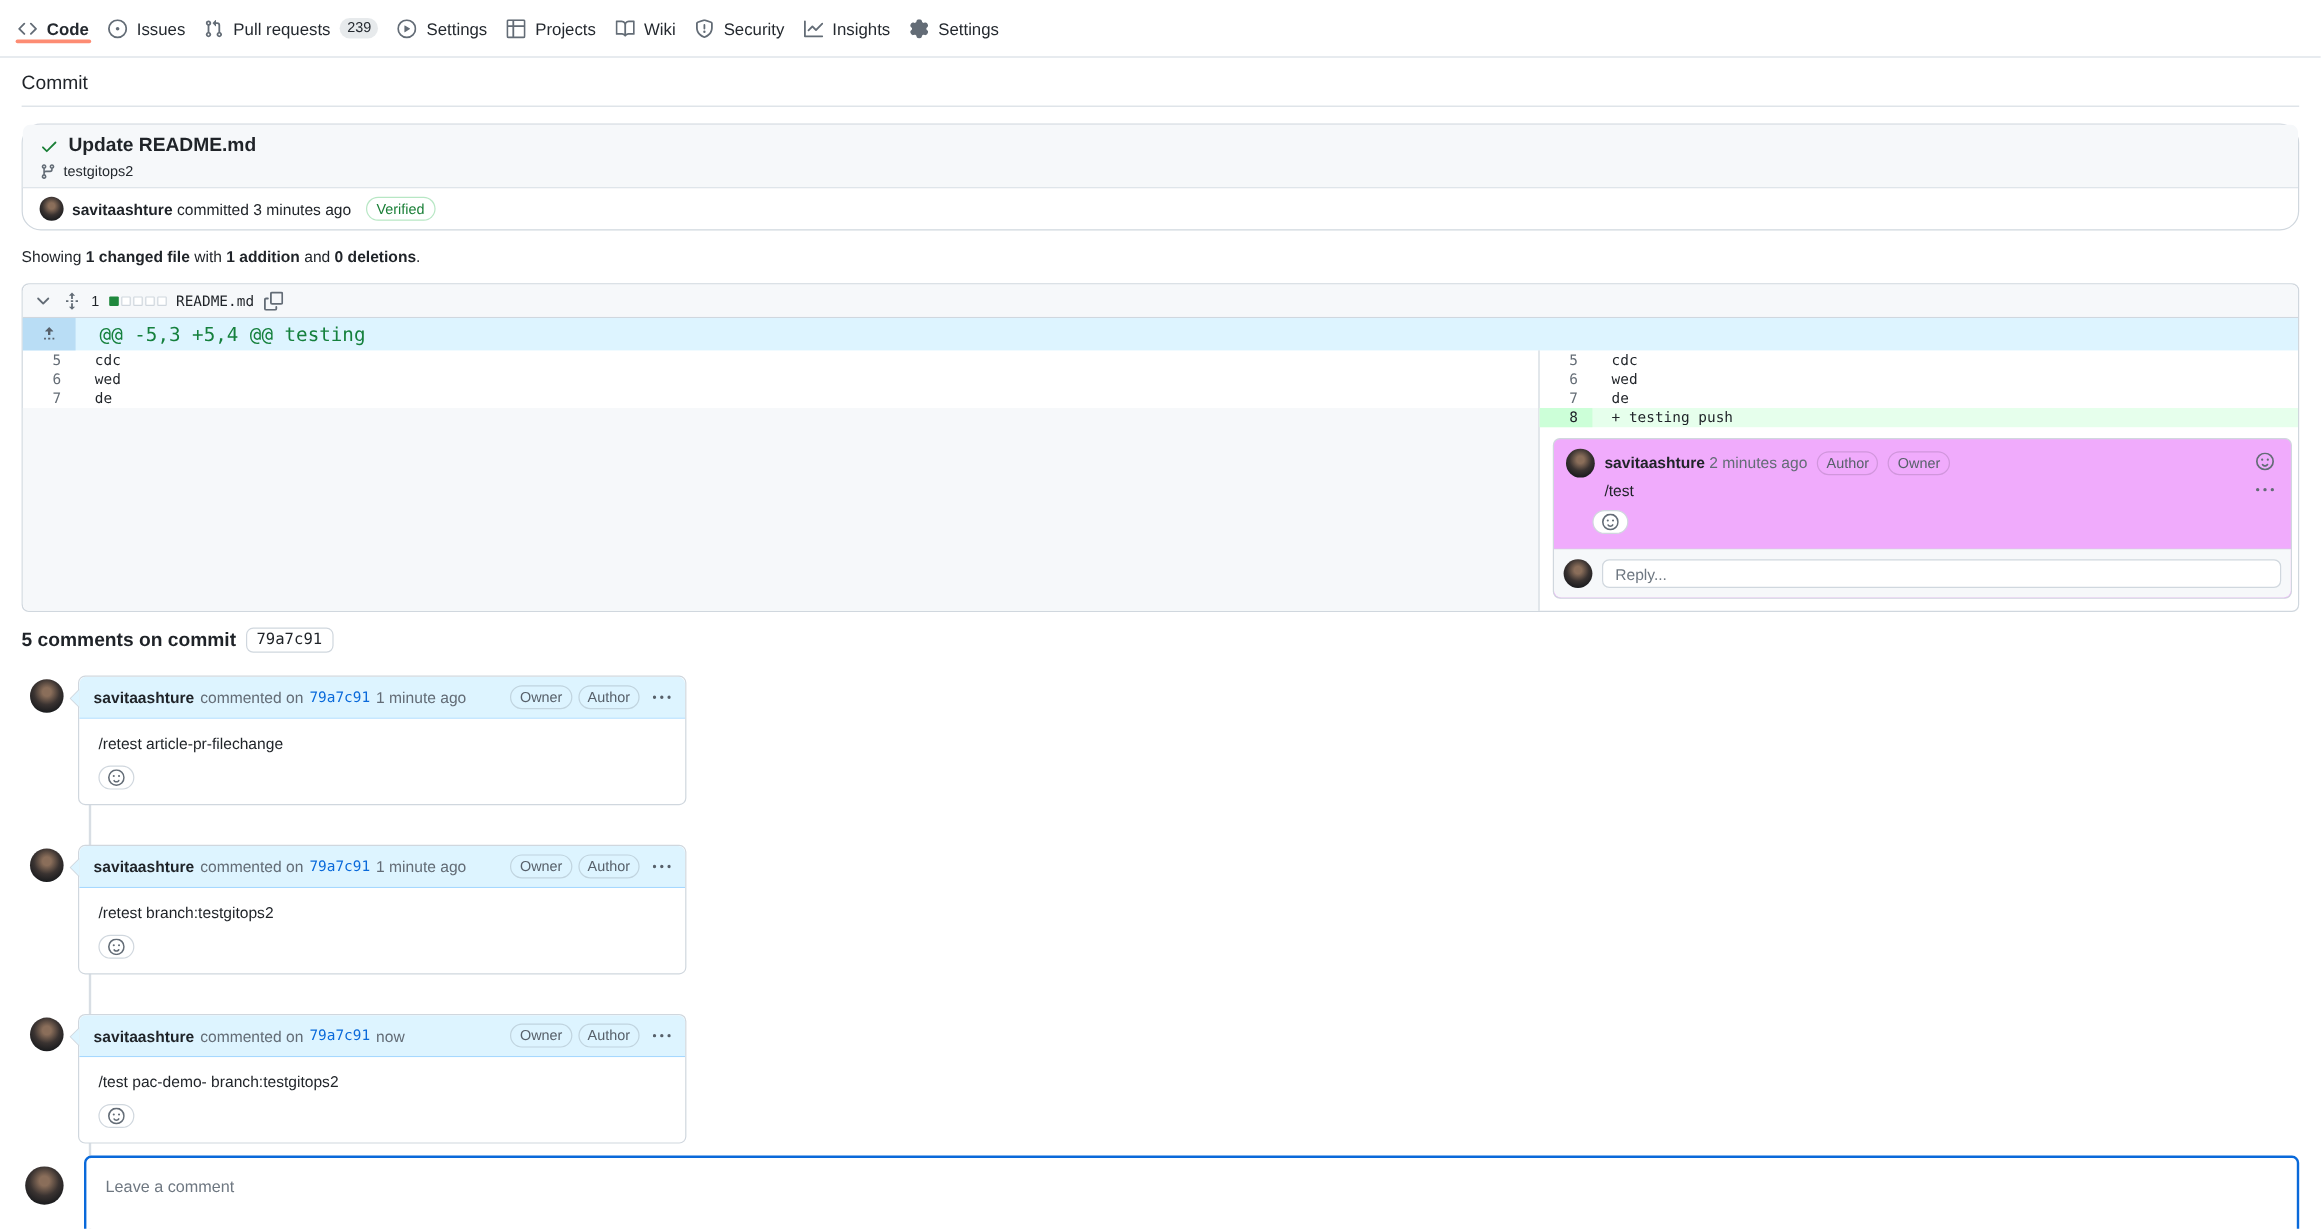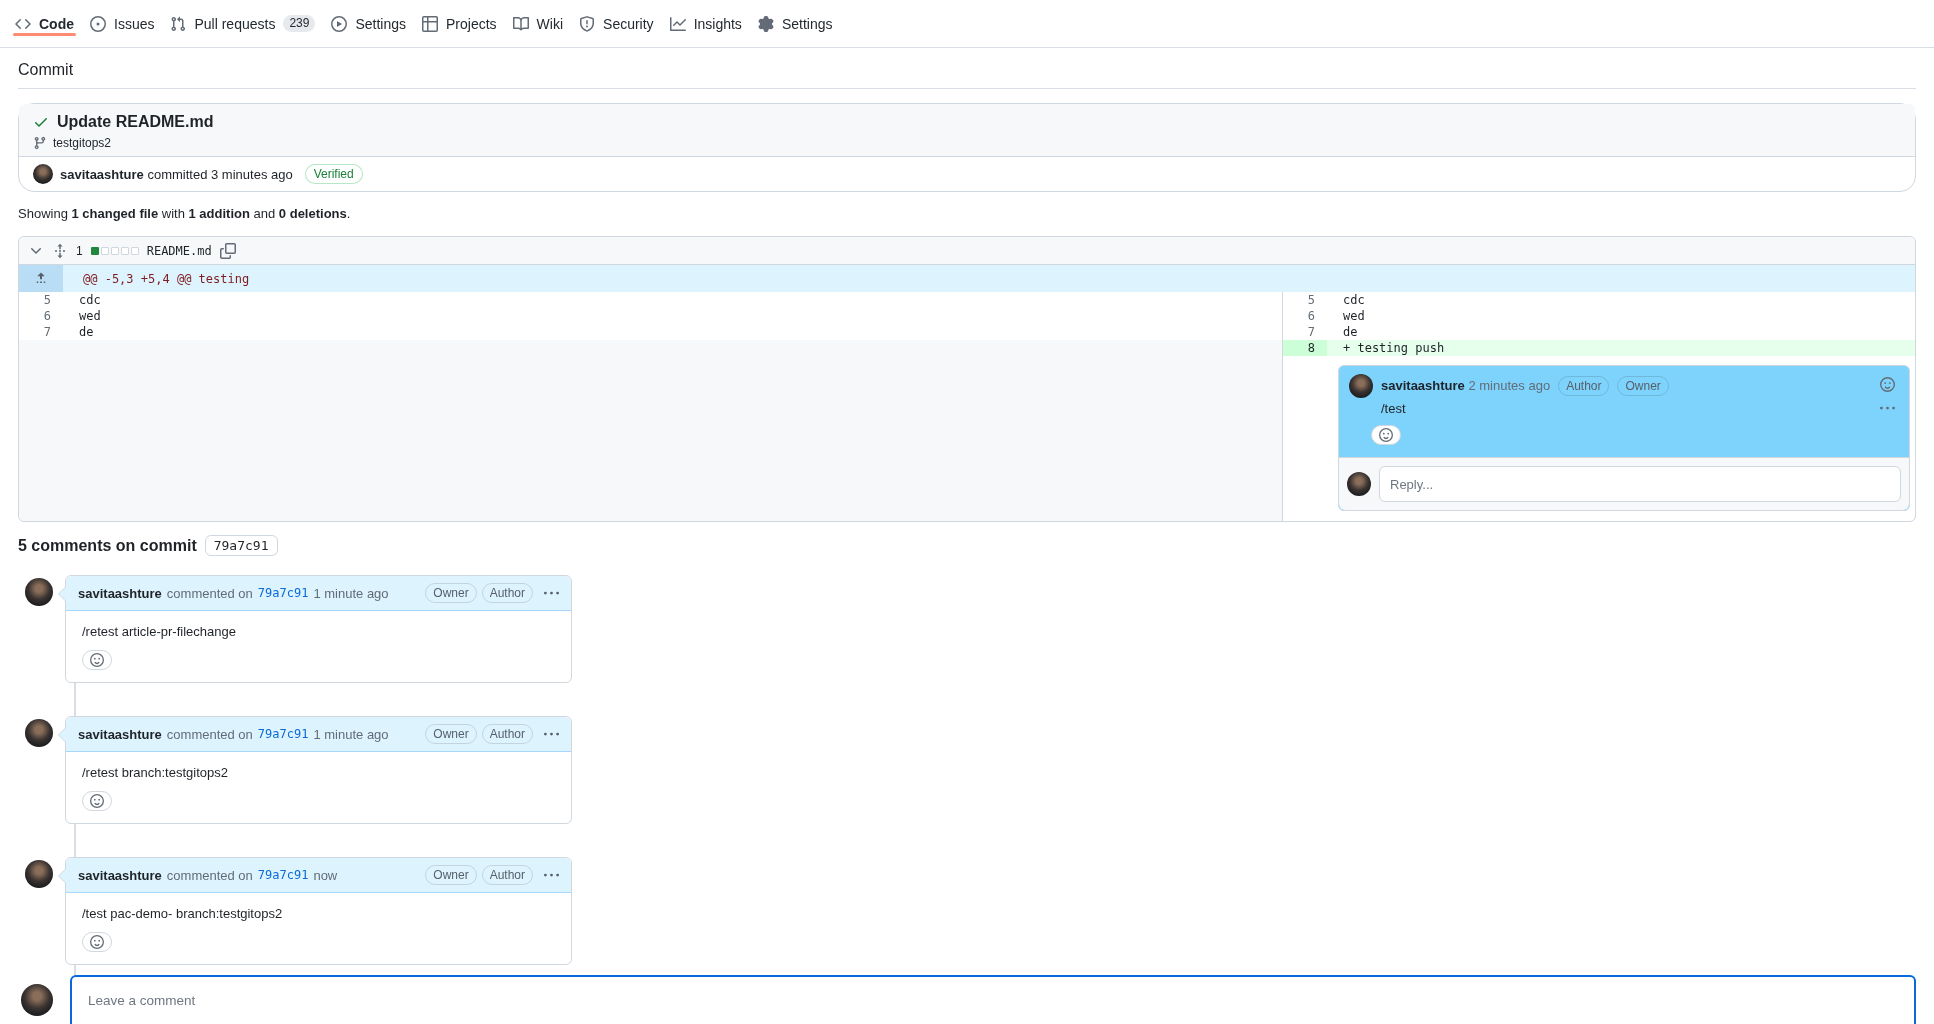--- a/index.html
+++ b/index.html
@@ -50,47 +50,47 @@
   .changed-count { color:#1f2328; }
   .diffstat { display:flex; gap:2px; }
   .sq { width:8px; height:8px; border-radius:1px; }
   .sq.g { background:#1f883d; }
   .sq.e { background:#fff; border:1px solid #d0d7de; }
   .file-name { font-family:"DejaVu Sans Mono", monospace; font-size:12px; color:#1f2328; }
 
   .hunk-row { display:flex; background:#ddf4ff; height:27px; }
   .hunk-gutter { width:44px; flex:none; background:#b9ddf5; display:flex; align-items:center; justify-content:center; color:#57606a; cursor:pointer; }
   .hunk-gutter .ic { width:16px; height:16px; }
-  .hunk-text { font-family:"DejaVu Sans Mono", monospace; font-size:12px; color:#7f1d1d; display:flex; align-items:center; padding-left:20px; }
+  .hunk-text { font-family:"DejaVu Sans Mono", monospace; font-size:16px; color:#15803d; display:flex; align-items:center; padding-left:20px; }
 
   .diff-body { display:flex; align-items:stretch; }
   .pane-left { width:1263px; flex:none; display:flex; flex-direction:column; }
   .pane-right { flex:1; border-left:1px solid #d0d7de; display:flex; flex-direction:column; }
   .cline { display:flex; height:16px; line-height:16px; font-family:"DejaVu Sans Mono", monospace; font-size:12px; }
   .lnum { width:44px; flex:none; text-align:right; padding-right:12px; color:#656d76; cursor:pointer; }
   .lcode { padding-left:16px; white-space:pre; color:#1f2328; flex:1; }
   .cline.added { background:#e6ffec; }
   .cline.added .lnum { background:#ccffd8; color:#1f2328; }
   .left-filler { flex:1; background:#f6f8fa; border-radius:0 0 0 6px; }
   .right-rest { flex:1; padding:9px 5px 10px 11px; }
 
   
-  .ithread { border:1px solid #d0d7de; border-radius:6px; background:#7dd3fc;margin-left:44px; }
+  .ithread { border:1px solid #d0d7de; border-radius:6px; background:#f0abfc; }
   .ithread-main { padding:8px 10px 12px; position:relative; }
   .it-header { display:flex; align-items:center; gap:8px; font-size:13px; line-height:20px; }
   .muted { color:#636c76; }
   .badge { border:1px solid rgba(31,35,40,.15); color:#57606a; border-radius:999px; font-size:12px; line-height:18px; padding:0 7px; font-weight:500; background:transparent; cursor:pointer; }
   .it-icons { position:absolute; right:14px; top:11px; display:flex; flex-direction:column; gap:9px; align-items:center; color:#636c76; }
   .it-icons .ic { width:15px; height:15px; cursor:pointer; }
   .it-body { margin:3px 0 0 32px; font-size:13px; }
   .reaction-btn { display:inline-flex; align-items:center; justify-content:center; width:30px; height:20px; border:1px solid #d0d7de; border-radius:10px; color:#636c76; background:#fff; cursor:pointer; }
   .reaction-btn .ic { width:14px; height:14px; }
   .it-reaction { margin:9px 0 0 22px; }
   .it-reply { display:flex; gap:8px; align-items:center; background:#f6f8fa; border-top:1px solid #d0d7de; padding:8px; border-radius:0 0 6px 6px; }
-  .reply-input { flex:1; height:36px; border:1px solid #d0d7de; border-radius:6px; padding:0 10px; font-size:13px; background:#fff; color:#1f2328; font-family:inherit; outline:none; }
+  .reply-input { flex:1; height:24px; border:1px solid #d0d7de; border-radius:6px; padding:0 10px; font-size:13px; background:#fff; color:#1f2328; font-family:inherit; outline:none; }
   .reply-input::placeholder { color:#6e7781; }
 
   
   .comments-h { display:flex; align-items:center; gap:8px; margin-top:13px; font-size:16px; font-weight:700; }
   .sha-chip { font-family:"DejaVu Sans Mono", monospace; font-size:13px; font-weight:400; border:1px solid #d0d7de; border-radius:6px; padding:2px 8px; color:#1f2328; background:#fff; }
 
   .timeline { position:relative; }
   .timeline::before { content:""; position:absolute; left:56px; top:4px; bottom:-42px; width:2px; background:#d8dee4; }
   .comment { position:relative; padding-left:47px; margin-top:19px; }
   .comment + .comment { margin-top:33px; }

